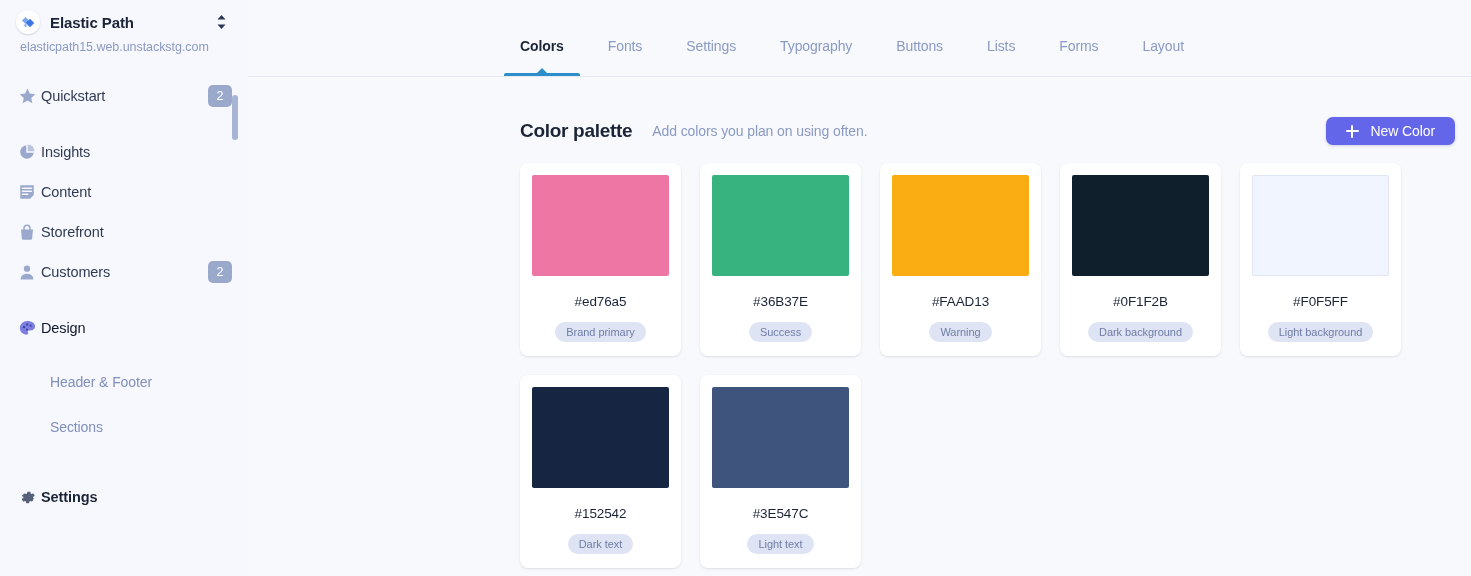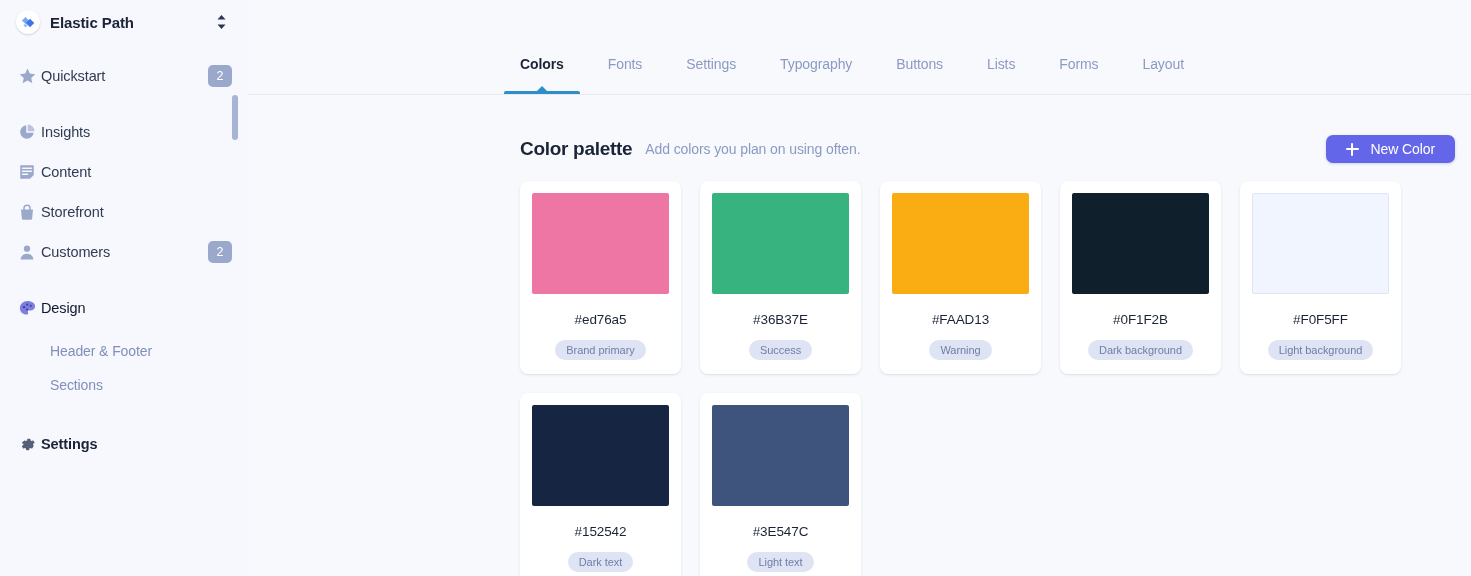--- a/index.html
+++ b/index.html
@@ -101,21 +101,21 @@
     align-items: center;
     justify-content: center;
     padding: 0 6px;
   }
   .nav-gap { height: 16px; }
 
   .subnav-item {
     display: flex;
     align-items: center;
     height: 34px;
-    margin: 0 16px;
+    margin: 11px 16px;
     padding-left: 34px;
     border-radius: 7px;
     font-size: 14px;
     color: #7f8fba;
     cursor: pointer;
     position: relative;
     letter-spacing: -.1px;
   }
   .subnav-item.active {
     background: #e3e4fa;
@@ -144,21 +144,21 @@
 
   
   .main {
     flex: 1;
     height: 576px;
     background: #f7f9fc;
     position: relative;
     overflow: hidden;
   }
   .tabbar {
-    height: 95px;
+    height: 77px;
     background: #f7f9fc;
     border-bottom: 1px solid #e6e9f2;
     display: flex;
     align-items: center;
     padding-left: 272px;
     position: relative;
   }
   .tabbar-inner { display: flex; align-items: flex-end; height: 100%; }
   .tab {
     font-size: 14px;
@@ -200,21 +200,21 @@
   }
   .page-title {
     font-size: 19px;
     font-weight: 700;
     color: #1b2437;
     letter-spacing: -.3px;
   }
   .page-sub {
     font-size: 14px;
     color: #8b9ac4;
-    margin-left: 13px;
+    margin-left: 20px;
     letter-spacing: -.1px;
   }
   .spacer { flex: 1; }
   .btn-primary {
     display: flex;
     align-items: center;
     gap: 12px;
     height: 28px;
     padding: 0 20px;
     border-radius: 7px;
@@ -296,20 +296,21 @@
           <i class="c"></i>
       </span>
       <span class="brand-name">Elastic Path</span>
       <span class="brand-switch">
         <svg width="11" height="16" viewBox="0 0 11 16">
           <path d="M5.5 1 L9.5 5.5 L1.5 5.5 Z" fill="#2a3455"></path>
           <path d="M5.5 15 L9.5 10.5 L1.5 10.5 Z" fill="#2a3455"></path>
         </svg>
       </span>
     </div>
+    <div class="brand-domain">elasticpath15.web.unstackstg.com</div>
 
     <nav class="nav">
 
       <div class="nav-item">
         <span class="nav-icon">
           <svg width="19" height="19" viewBox="0 0 24 24" fill="#9aa8cc">
             <path d="M12 2l2.9 6.3 6.9.8-5.1 4.7 1.4 6.8L12 17.2 5.9 20.6l1.4-6.8L2.2 9.1l6.9-.8z"></path>
           </svg>
         </span>
         <span class="nav-label">Quickstart</span>

